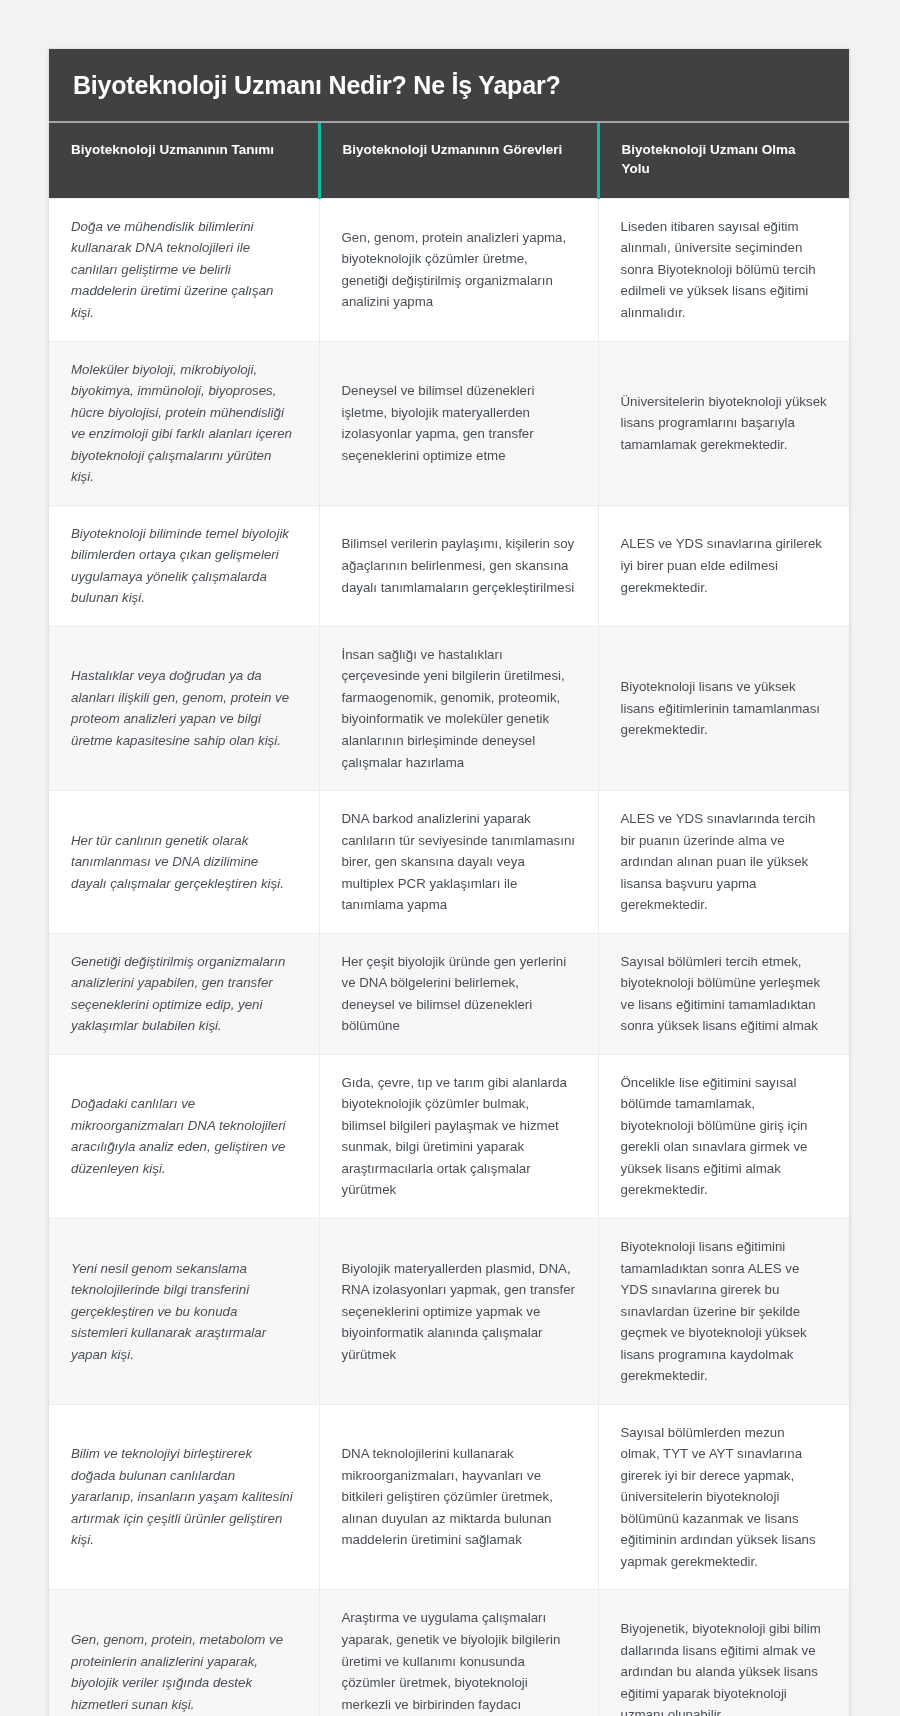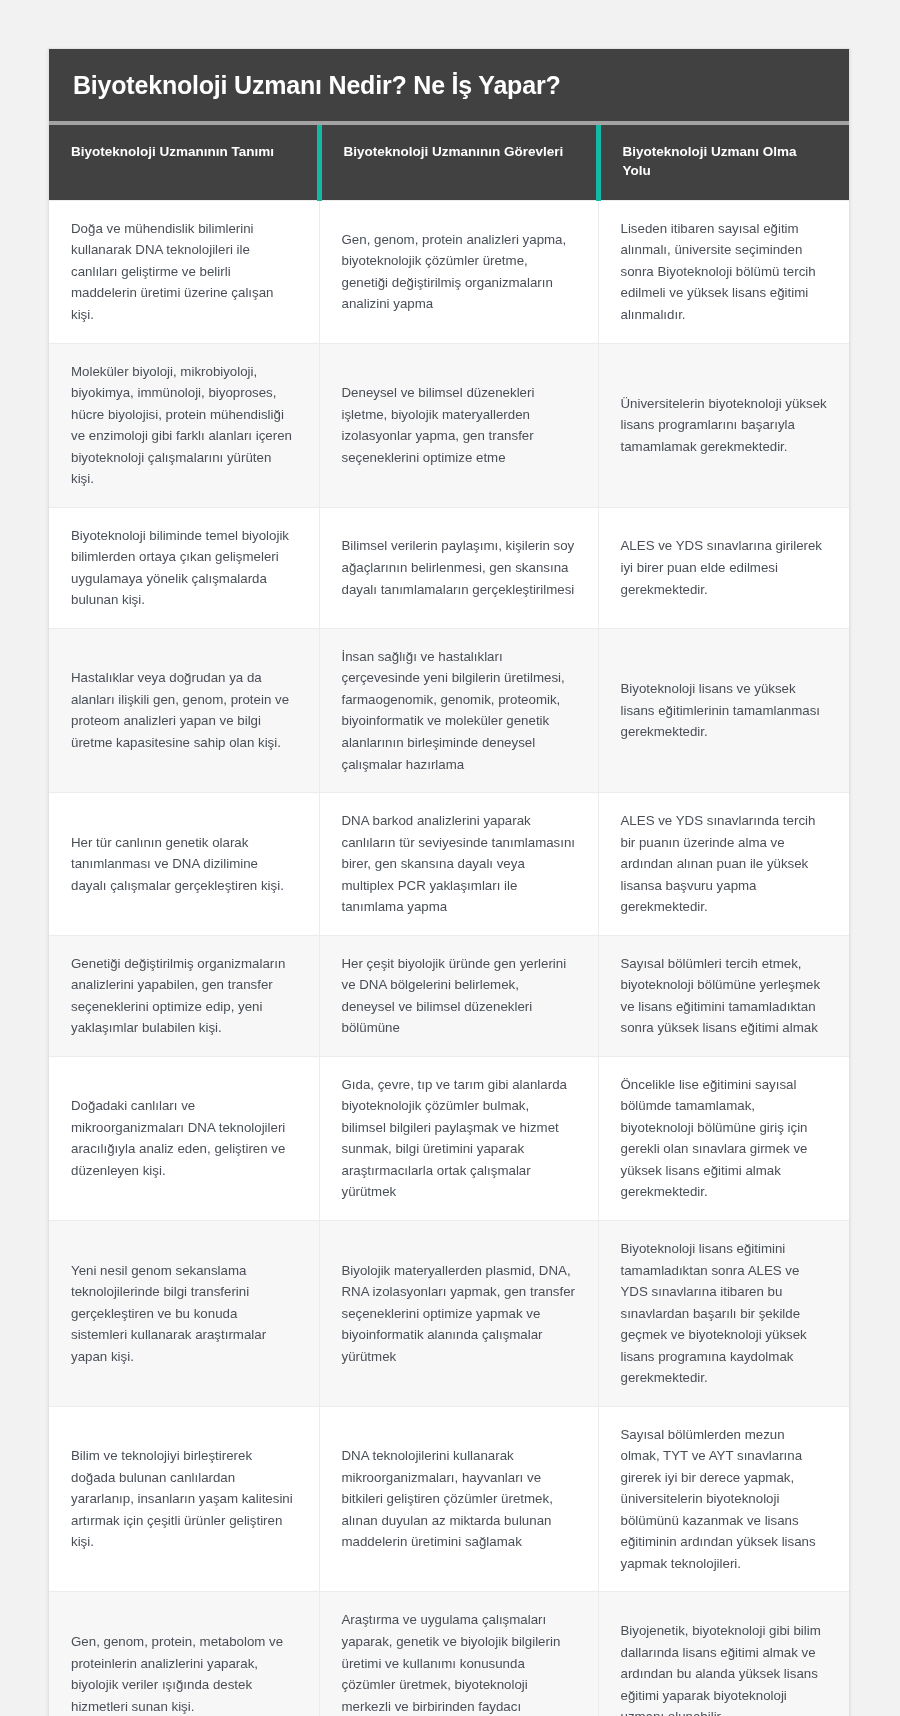--- a/index.html
+++ b/index.html
@@ -32,21 +32,21 @@
   }
 
   .title-bar {
     background: #414141;
     color: #ffffff;
     padding: 22px 24px 21px 24px;
     font-size: 25px;
     font-weight: bold;
     letter-spacing: -0.2px;
     line-height: 1.15;
-    border-bottom: 4px solid #a3a3a3;
+    border-bottom: 2px solid #a3a3a3;
   }
 
   table.data-table {
     width: 100%;
     border-collapse: collapse;
     table-layout: fixed;
   }
 
   table.data-table col.c1 { width: 270px; }
   table.data-table col.c2 { width: 279px; }
@@ -54,35 +54,35 @@
 
   thead th {
     background: #414141;
     color: #ffffff;
     font-size: 13.5px;
     font-weight: bold;
     text-align: left;
     vertical-align: top;
     padding: 17px 22px 19px 22px;
     line-height: 1.45;
-    border-left: 5px solid #14b8a6;
+    border-left: 3px solid #14b8a6;
   }
   thead th:first-child { border-left: none; }
 
   tbody td {
     font-size: 13.3px;
     color: #4a4f57;
     line-height: 1.62;
     padding: 17px 22px 17px 22px;
     vertical-align: middle;
     text-align: left;
     border-left: 1px solid #ececec;
     border-top: 1px solid #ececec;
   }
-  tbody td:first-child { border-left: none; }
+  tbody td:first-child { border-left: none; font-style: italic; }
   tbody tr:nth-child(even) td { background: #f7f7f7; }
   tbody tr:nth-child(odd) td { background: #ffffff; }
 </style>
 </head>
 <body>
 
 <div class="page">
 
   <div class="table-card">
 
@@ -133,26 +133,26 @@
           <td>Sayısal bölümleri tercih etmek, biyoteknoloji bölümüne yerleşmek ve lisans eğitimini tamamladıktan sonra yüksek lisans eğitimi almak</td>
         </tr>
         <tr>
           <td>Doğadaki canlıları ve mikroorganizmaları DNA teknolojileri aracılığıyla analiz eden, geliştiren ve düzenleyen kişi.</td>
           <td>Gıda, çevre, tıp ve tarım gibi alanlarda biyoteknolojik çözümler bulmak, bilimsel bilgileri paylaşmak ve hizmet sunmak, bilgi üretimini yaparak araştırmacılarla ortak çalışmalar yürütmek</td>
           <td>Öncelikle lise eğitimini sayısal bölümde tamamlamak, biyoteknoloji bölümüne giriş için gerekli olan sınavlara girmek ve yüksek lisans eğitimi almak gerekmektedir.</td>
         </tr>
         <tr>
           <td>Yeni nesil genom sekanslama teknolojilerinde bilgi transferini gerçekleştiren ve bu konuda sistemleri kullanarak araştırmalar yapan kişi.</td>
           <td>Biyolojik materyallerden plasmid, DNA, RNA izolasyonları yapmak, gen transfer seçeneklerini optimize yapmak ve biyoinformatik alanında çalışmalar yürütmek</td>
-          <td>Biyoteknoloji lisans eğitimini tamamladıktan sonra ALES ve YDS sınavlarına itibaren bu sınavlardan başarılı bir şekilde geçmek ve biyoteknoloji yüksek lisans programına kaydolmak gerekmektedir.</td>
+          <td>Biyoteknoloji lisans eğitimini tamamladıktan sonra ALES ve YDS sınavlarına girerek bu sınavlardan üzerine bir şekilde geçmek ve biyoteknoloji yüksek lisans programına kaydolmak gerekmektedir.</td>
         </tr>
         <tr>
           <td>Bilim ve teknolojiyi birleştirerek doğada bulunan canlılardan yararlanıp, insanların yaşam kalitesini artırmak için çeşitli ürünler geliştiren kişi.</td>
           <td>DNA teknolojilerini kullanarak mikroorganizmaları, hayvanları ve bitkileri geliştiren çözümler üretmek, alınan duyulan az miktarda bulunan maddelerin üretimini sağlamak</td>
-          <td>Sayısal bölümlerden mezun olmak, TYT ve AYT sınavlarına girerek iyi bir derece yapmak, üniversitelerin biyoteknoloji bölümünü kazanmak ve lisans eğitiminin ardından yüksek lisans yapmak teknolojileri.</td>
+          <td>Sayısal bölümlerden mezun olmak, TYT ve AYT sınavlarına girerek iyi bir derece yapmak, üniversitelerin biyoteknoloji bölümünü kazanmak ve lisans eğitiminin ardından yüksek lisans yapmak gerekmektedir.</td>
         </tr>
         <tr>
           <td>Gen, genom, protein, metabolom ve proteinlerin analizlerini yaparak, biyolojik veriler ışığında destek hizmetleri sunan kişi.</td>
           <td>Araştırma ve uygulama çalışmaları yaparak, genetik ve biyolojik bilgilerin üretimi ve kullanımı konusunda çözümler üretmek, biyoteknoloji merkezli ve birbirinden faydacı çözümler geliştirmek.</td>
           <td>Biyojenetik, biyoteknoloji gibi bilim dallarında lisans eğitimi almak ve ardından bu alanda yüksek lisans eğitimi yaparak biyoteknoloji uzmanı olunabilir.</td>
         </tr>
       </tbody>
     </table>
 
   </div>

